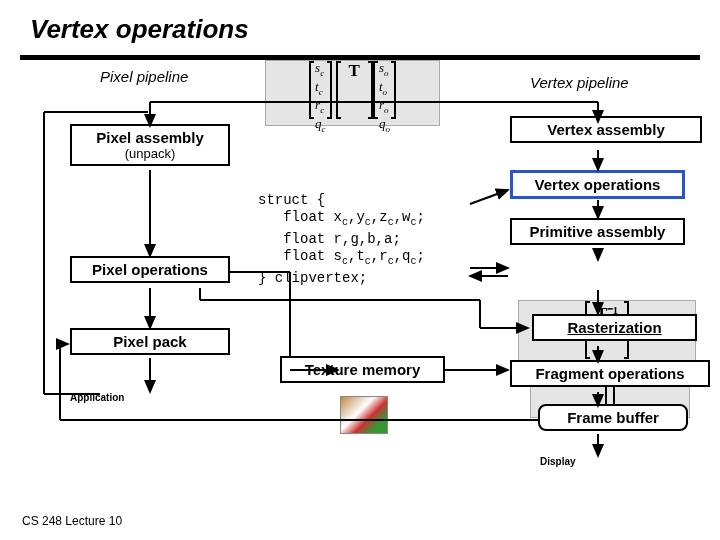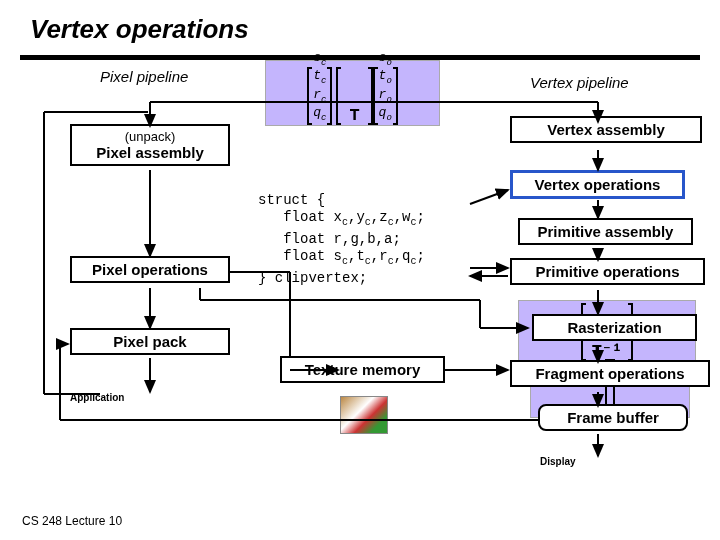--- a/index.html
+++ b/index.html
@@ -42,26 +42,26 @@
   }
   .box.highlight { border: 3px solid #2856ca; }
   .nobox {
     position: absolute;
     text-align: left;
     font-weight: bold;
     font-size: 10px;
   }
   .matrix-img {
     position: absolute;
-    background: #c4b5fd;
+    background: #e5e5e5;
     border: 1px solid #aaa;
-    font-family: Liberation Mono, monospace;
+    font-family: Liberation Serif, serif;
     font-size: 17px;
     display: flex;
-    align-items: flex-end;
+    align-items: flex-start;
     justify-content: center;
   }
   .bracket-l, .bracket-r {
     display: inline-block;
     border: 2px solid #000;
     width: 5px;
     height: 58px;
   }
   .bracket-l { border-right: none; }
   .bracket-r { border-left: none; }
@@ -130,32 +130,31 @@
     <span class="vec">
         <span>s<sub>o</sub></span>
         <span>t<sub>o</sub></span>
         <span>r<sub>o</sub></span>
         <span>q<sub>o</sub></span>
       </span>
     <span class="bracket-r"></span>
   </div>
 
   <div class="box" style="left:70px; top:64px; width:160px;">
+    <div>Pixel assembly</div>
     <div style="font-weight:normal; font-size:13px;">(unpack)</div>
-    <div>Pixel assembly</div>
   </div>
   <div class="box" style="left:70px; top:196px; width:160px;">Pixel operations</div>
   <div class="box" style="left:70px; top:268px; width:160px;">Pixel pack</div>
   <div class="nobox" style="left:70px; top:332px; width:160px;">Application</div>
 
   <div class="box" style="left:510px; top:56px; width:192px;text-align:center;">Vertex assembly</div>
   <div class="box highlight" style="left:510px; top:110px; width:175px;">Vertex operations</div>
-  <div class="box" style="left:510px; top:158px; width:175px;margin-left:8px;">Primitive assembly</div>
-  <div class="box" style="left:510px; top:198px; width:195px;">Primitive operations</div>
-  <div class="box" style="left:532px; top:254px; width:165px;">Rasterization</div>
+  <div class="box" style="left:510px; top:158px; width:175px;">Primitive assembly</div>
+  <div class="box" style="left:532px; top:254px; width:165px;text-decoration:underline;">Rasterization</div>
   <div class="box" style="left:510px; top:300px; width:200px;">Fragment operations</div>
   <div class="box" style="left:538px; top:344px; width:150px;border-radius:8px;">Frame buffer</div>
   <div class="nobox" style="left:540px; top:396px; width:150px;">Display</div>
 
   <div class="code" style="left:258px; top:132px;"><span>struct {</span>
 <span>   float x</span><sub>c</sub><span>,y</span><sub>c</sub><span>,z</span><sub>c</sub><span>,w</span><sub>c</sub><span>;</span>
 <span>   float r,g,b,a;</span>
 <span>   float s</span><sub>c</sub><span>,t</span><sub>c</sub><span>,r</span><sub>c</sub><span>,q</span><sub>c</sub><span>;</span>
 <span>} clipvertex;</span></div>
 

